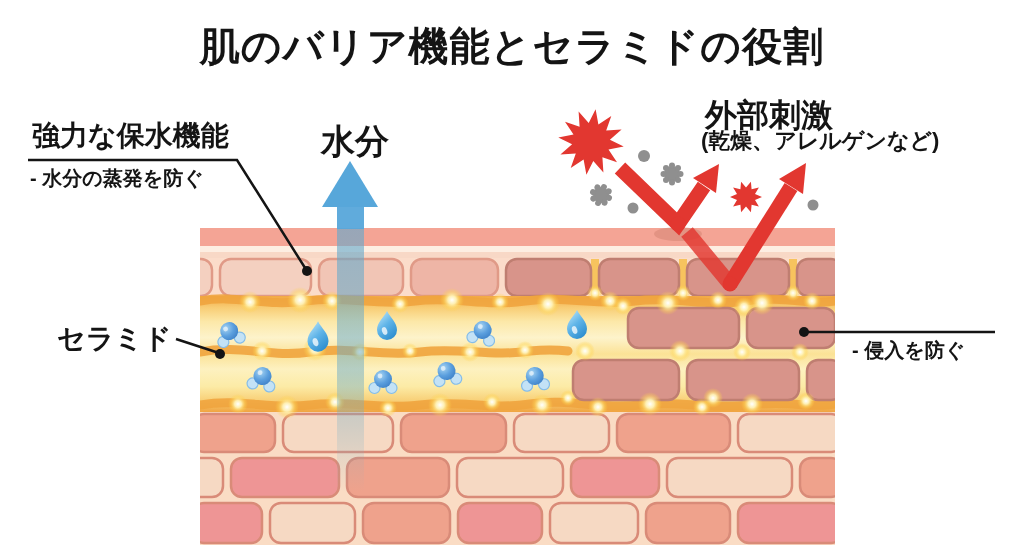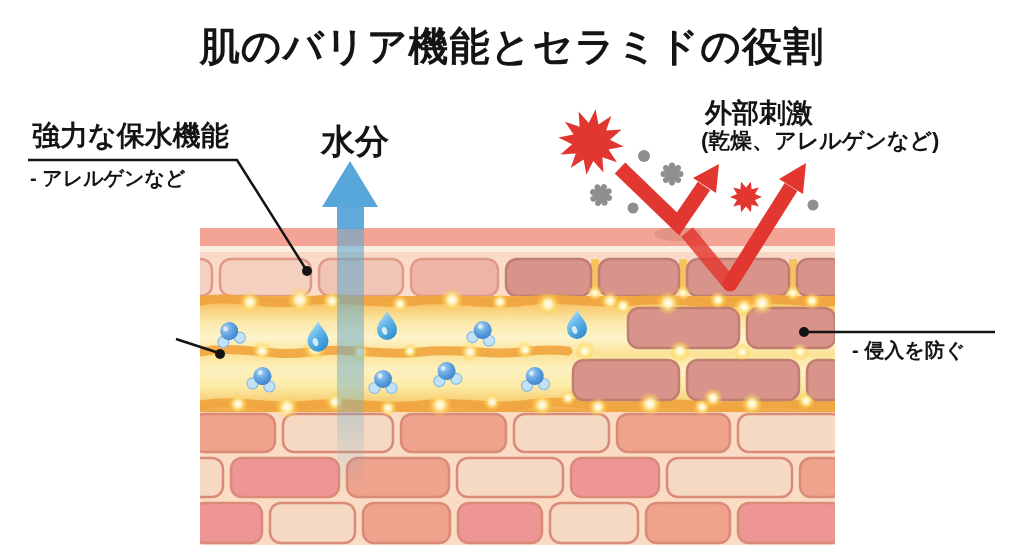--- a/index.html
+++ b/index.html
@@ -4,21 +4,21 @@
 <style>
   html,body{margin:0;padding:0;background:#ffffff;}
   #canvas{position:relative;width:1024px;height:559px;background:#fff;overflow:hidden;
           font-family:"Liberation Sans","DejaVu Sans",sans-serif;}
   #art{position:absolute;left:0;top:0;}
   .lbl{position:absolute;color:var(--ink);font-weight:700;white-space:nowrap;line-height:1.12;}
   .title{left:0;right:0;top:24px;text-align:center;font-size:40px;letter-spacing:1px;}
   .wr-head{left:32px;top:120px;font-size:28px;}
   .wr-sub{left:30px;top:167px;font-size:20px;}
   .moist{left:321px;top:122px;font-size:34px;}
-  .stim-head{left:705px;top:98px;font-size:27px;}
+  .stim-head{left:705px;top:98px;font-size:32px;}
   .stim-sub{left:701px;top:129px;font-size:22px;text-align:right;}
   .cer{left:57px;top:323px;font-size:28px;}
   .bar-head{left:847px;top:296px;font-size:28px;}
   .bar-sub{left:852px;top:339px;font-size:20px;}
   
   .band1{fill:var(--band1);} .band2a{fill:var(--band2a);} .band2b{fill:var(--band2b);}
   .mortarTop{fill:var(--mortar-top);} .wallBg{fill:var(--wall-bg);}
   .cellL1{fill:var(--cell-l1);stroke:var(--cell-border-light);stroke-width:2.5;}
   .cellL2{fill:var(--cell-l2);stroke:var(--cell-border-light);stroke-width:2.5;}
   .cellL3{fill:var(--cell-l3);stroke:var(--cell-border-light);stroke-width:2.5;}
@@ -299,19 +299,20 @@
     <circle class="dot" cx="220" cy="354" r="5"></circle>
   </g>
   <g>
     <path class="leader" d="M995,332 H805"></path>
     <circle class="dot" cx="804" cy="332" r="5"></circle>
   </g>
 </svg>
 
 <div class="lbl title">肌のバリア機能とセラミドの役割</div>
 <div class="lbl wr-head">強力な保水機能</div>
-<div class="lbl wr-sub">- アレルゲンなど</div>
+<div class="lbl wr-sub">- 水分の蒸発を防ぐ</div>
 <div class="lbl moist">水分</div>
 <div class="lbl stim-head">外部刺激</div>
 <div class="lbl stim-sub">(乾燥、アレルゲンなど)</div>
+<div class="lbl cer">セラミド</div>
 <div class="lbl bar-sub">- 侵入を防ぐ</div>
 
 </div>
 
 </body></html>

